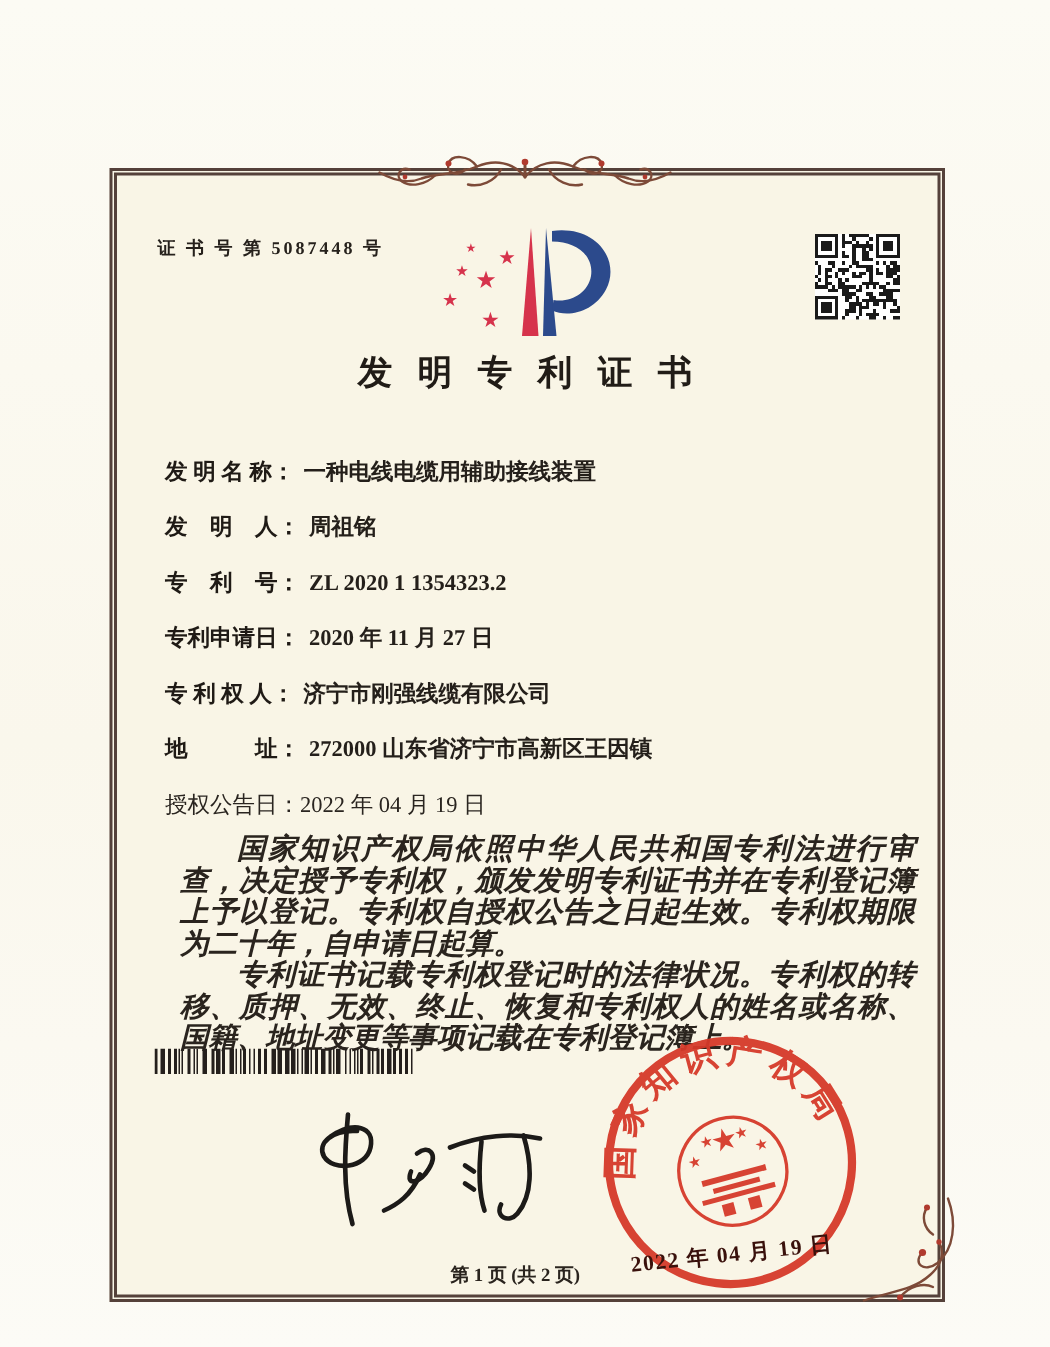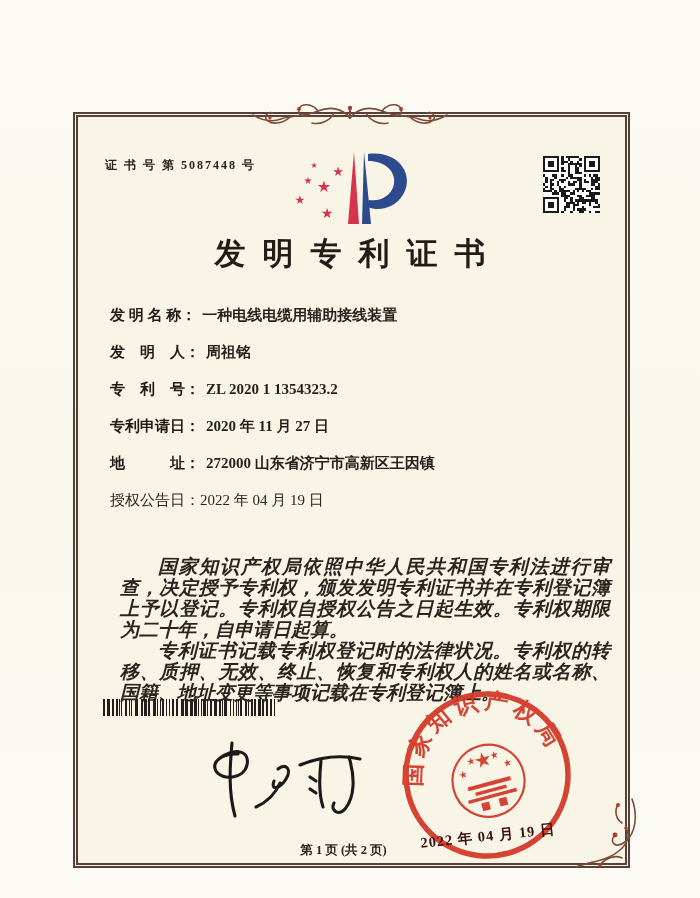--- a/index.html
+++ b/index.html
@@ -15,21 +15,21 @@
     position:absolute;left:73px;top:112px;width:557px;height:756px;
     border:5px double #55413a;background:#f9f5e6;box-sizing:border-box;
   }
   .ornament-top{position:absolute;left:250px;top:92px;width:200px;height:45px;}
   .ornament-corner{position:absolute;left:570px;top:795px;width:72px;height:82px;}
   .cert-no{position:absolute;left:105px;top:157px;font-size:12px;font-weight:700;letter-spacing:2px;color:#26211c;white-space:pre;}
   .logo{position:absolute;left:280px;top:146px;width:142px;height:84px;}
   .qr{position:absolute;left:543px;top:156px;width:57px;height:57px;}
   .title{
     position:absolute;left:0;top:233px;width:700px;text-align:center;
-    font-size:31px;font-weight:700;letter-spacing:17px;padding-left:17px;box-sizing:border-box;
+    font-size:23px;font-weight:700;letter-spacing:17px;padding-left:17px;box-sizing:border-box;
     color:#211c17;
   }
   .fields{position:absolute;left:110px;top:304px;width:490px;}
   .row{height:37px;font-size:15px;line-height:22px;}
   .row .lbl{font-weight:700;white-space:pre;color:#1f1a15;}
   .row .val{font-weight:600;margin-left:6px;color:#241f1a;margin-top:44px;}
   .grant-row{position:relative;height:30px;font-size:15px;line-height:22px;}
   .grant-col2{position:absolute;left:258px;top:0;white-space:nowrap;}
   .paras{
     position:absolute;left:120px;top:556px;width:490px;
@@ -337,20 +337,23 @@
     <div class="row">
       <span class="lbl">发　明　人：</span><span class="val">周祖铭</span>
     </div>
     <div class="row">
       <span class="lbl">专　利　号：</span><span class="val">ZL 2020 1 1354323.2</span>
     </div>
     <div class="row">
       <span class="lbl">专利申请日：</span><span class="val">2020 年 11 月 27 日</span>
     </div>
     <div class="row">
+      <span class="lbl">专 利 权 人：</span><span class="val">济宁市刚强线缆有限公司</span>
+    </div>
+    <div class="row">
       <span class="lbl">地　　　址：</span><span class="val">272000  山东省济宁市高新区王因镇</span>
     </div>
     <div class="grant-row">
       <span><span class="lbl">授权公告日：</span><span class="val">2022 年 04 月 19 日</span></span>
     </div>
   </div>
 
   <div class="paras">
     <p>国家知识产权局依照中华人民共和国专利法进行审查，决定授予专利权，颁发发明专利证书并在专利登记簿上予以登记。专利权自授权公告之日起生效。专利权期限为二十年，自申请日起算。</p>
     <p>专利证书记载专利权登记时的法律状况。专利权的转移、质押、无效、终止、恢复和专利权人的姓名或名称、国籍、地址变更等事项记载在专利登记簿上。</p>

